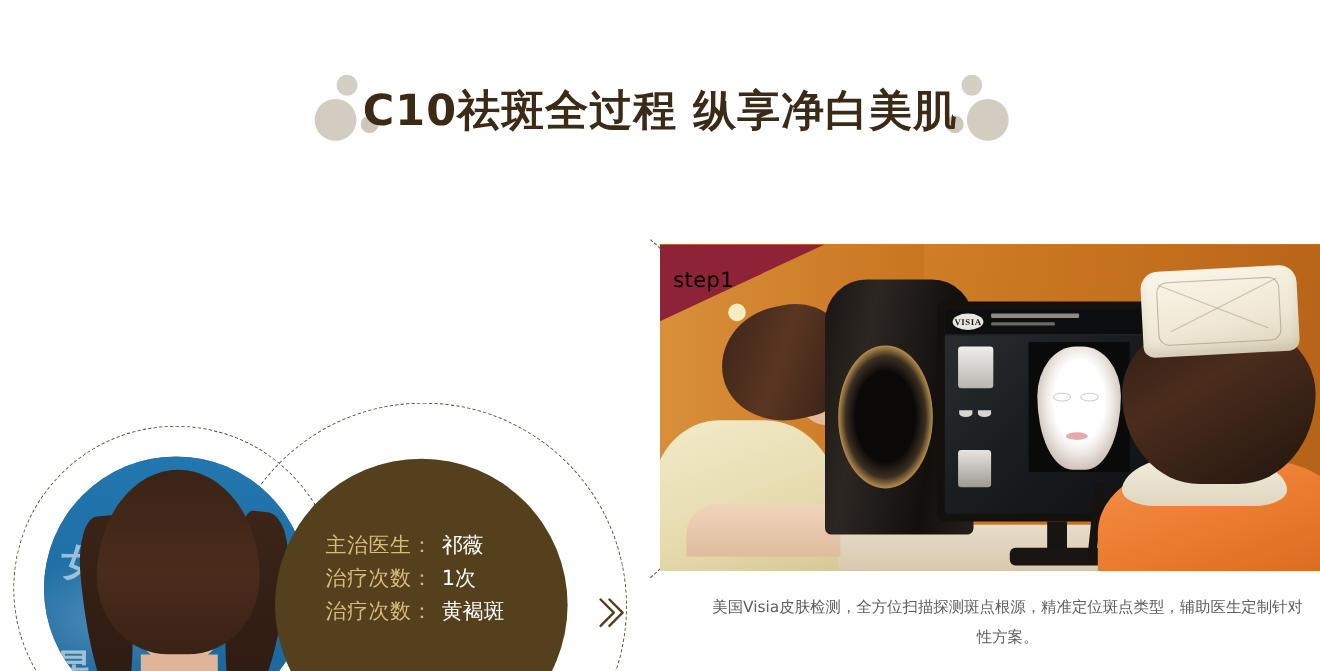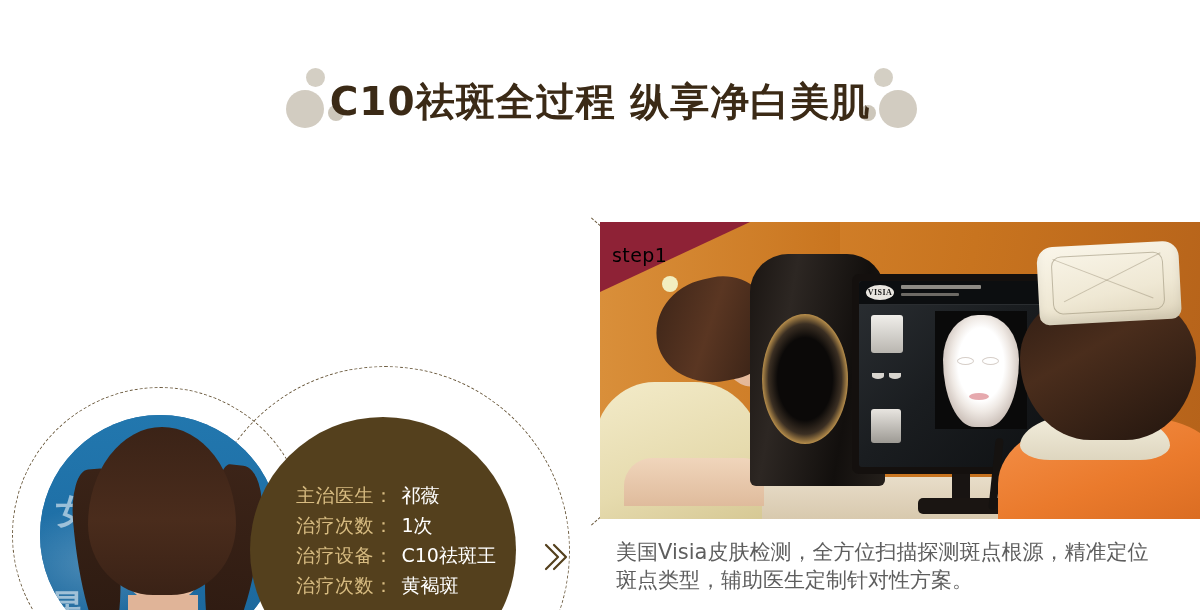--- a/index.html
+++ b/index.html
@@ -287,23 +287,24 @@
     font-family:"DejaVu Sans","Liberation Sans",sans-serif;
   }
 
   
   .corner-dash { position:absolute; border-top:1px dashed #6b5a3e; width:26px; }
   .cd-tl { left:588px; top:226px; transform:rotate(42deg); }
   .cd-bl { left:588px; top:516px; transform:rotate(-42deg); }
 
   
   .caption {
-    position:absolute; left:616px; top:538px; width:540px;
-    font-size:21px; line-height:28px; color:#5e5e5e;
+    position:absolute; left:646px; top:538px; width:540px;
+    font-size:14px; line-height:28px; color:#5e5e5e;
     font-family:"DejaVu Sans","Liberation Sans",sans-serif;
+    text-align:center;
   }
 </style>
 </head>
 <body>
 
 <div class="header">
 
   <span class="deco-dot d-l1"></span>
   <span class="deco-dot d-l2"></span>
   <span class="deco-dot d-l3"></span>
@@ -346,24 +347,20 @@
       <div class="info-row">
         <span class="info-label">主治医生：</span>
         <span class="info-value">祁薇</span>
       </div>
 
       <div class="info-row">
         <span class="info-label">治疗次数：</span>
         <span class="info-value">1次</span>
       </div>
 
-      <div class="info-row">
-        <span class="info-label">治疗设备：</span>
-        <span class="info-value">C10祛斑王</span>
-      </div>
 
       <div class="info-row">
         <span class="info-label">治疗次数：</span>
         <span class="info-value">黄褐斑</span>
       </div>
 
     </div>
   </div>
 
   <div class="chevron">

